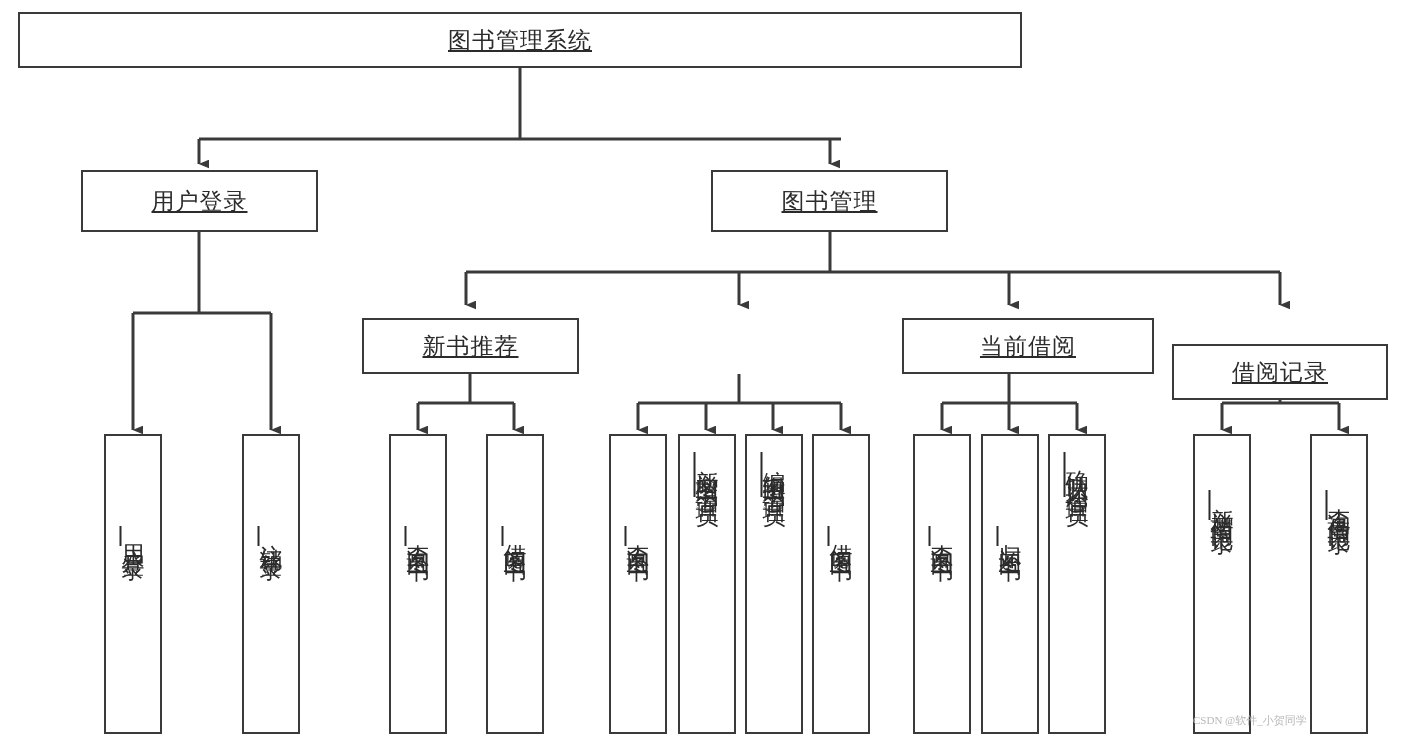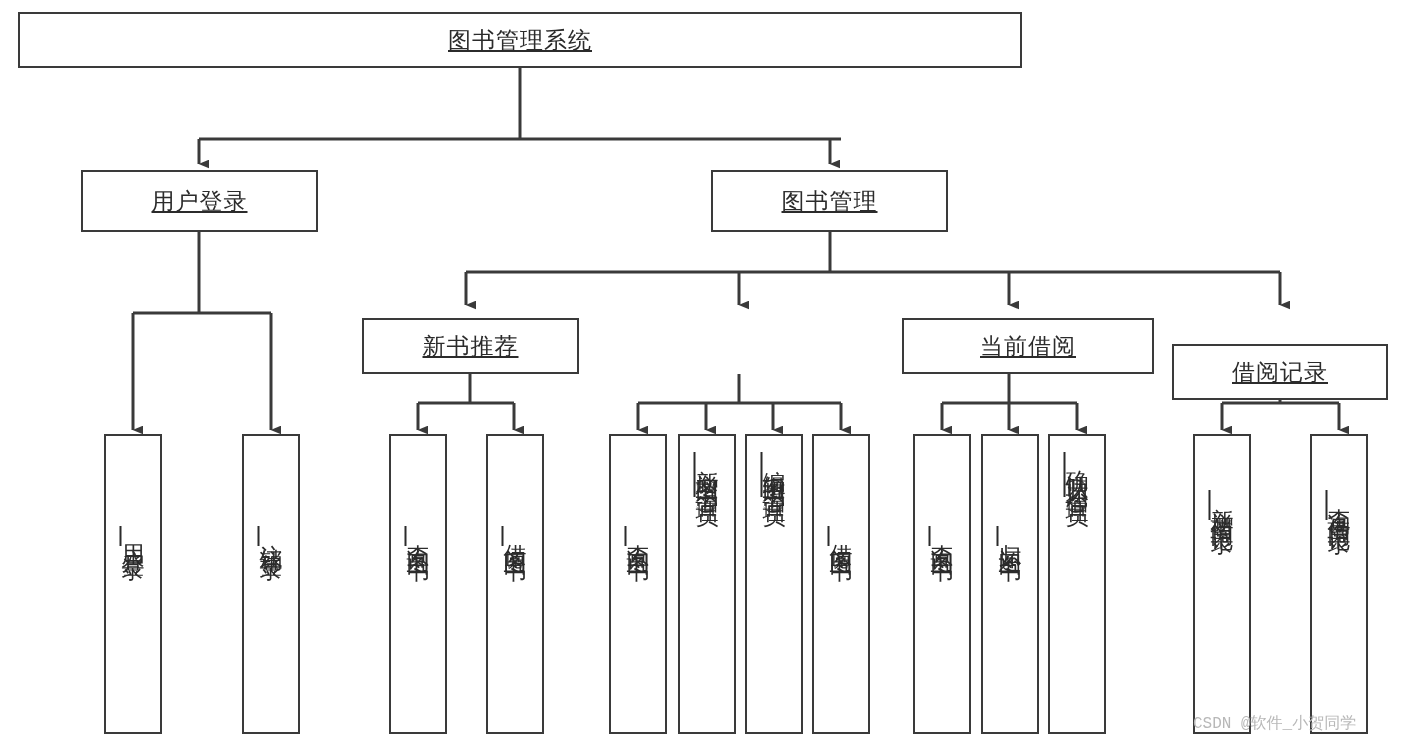--- a/index.html
+++ b/index.html
@@ -43,24 +43,24 @@
   }
   .node.vertical.mid .label{
     margin-top:74px;
   }
   .node.vertical.mid2 .label{
     margin-top:38px;
   }
   .watermark{
     position:absolute;
     left:1193px;top:713px;
-    font-size:16px;
+    font-size:11px;
     color:#b8b8b8;
     white-space:nowrap;
-    font-family:Liberation Mono, monospace;
+    font-family:Liberation Serif, serif;
   }
 </style>
 </head>
 <body>
 
 <div id="diagram-root">
 
   <svg class="edges" viewBox="0 0 1405 747" xmlns="http://www.w3.org/2000/svg">
     <defs>
       <marker id="arrowhead" markerWidth="9" markerHeight="11" refX="4.5" refY="10.4" orient="auto" markerUnits="userSpaceOnUse">

